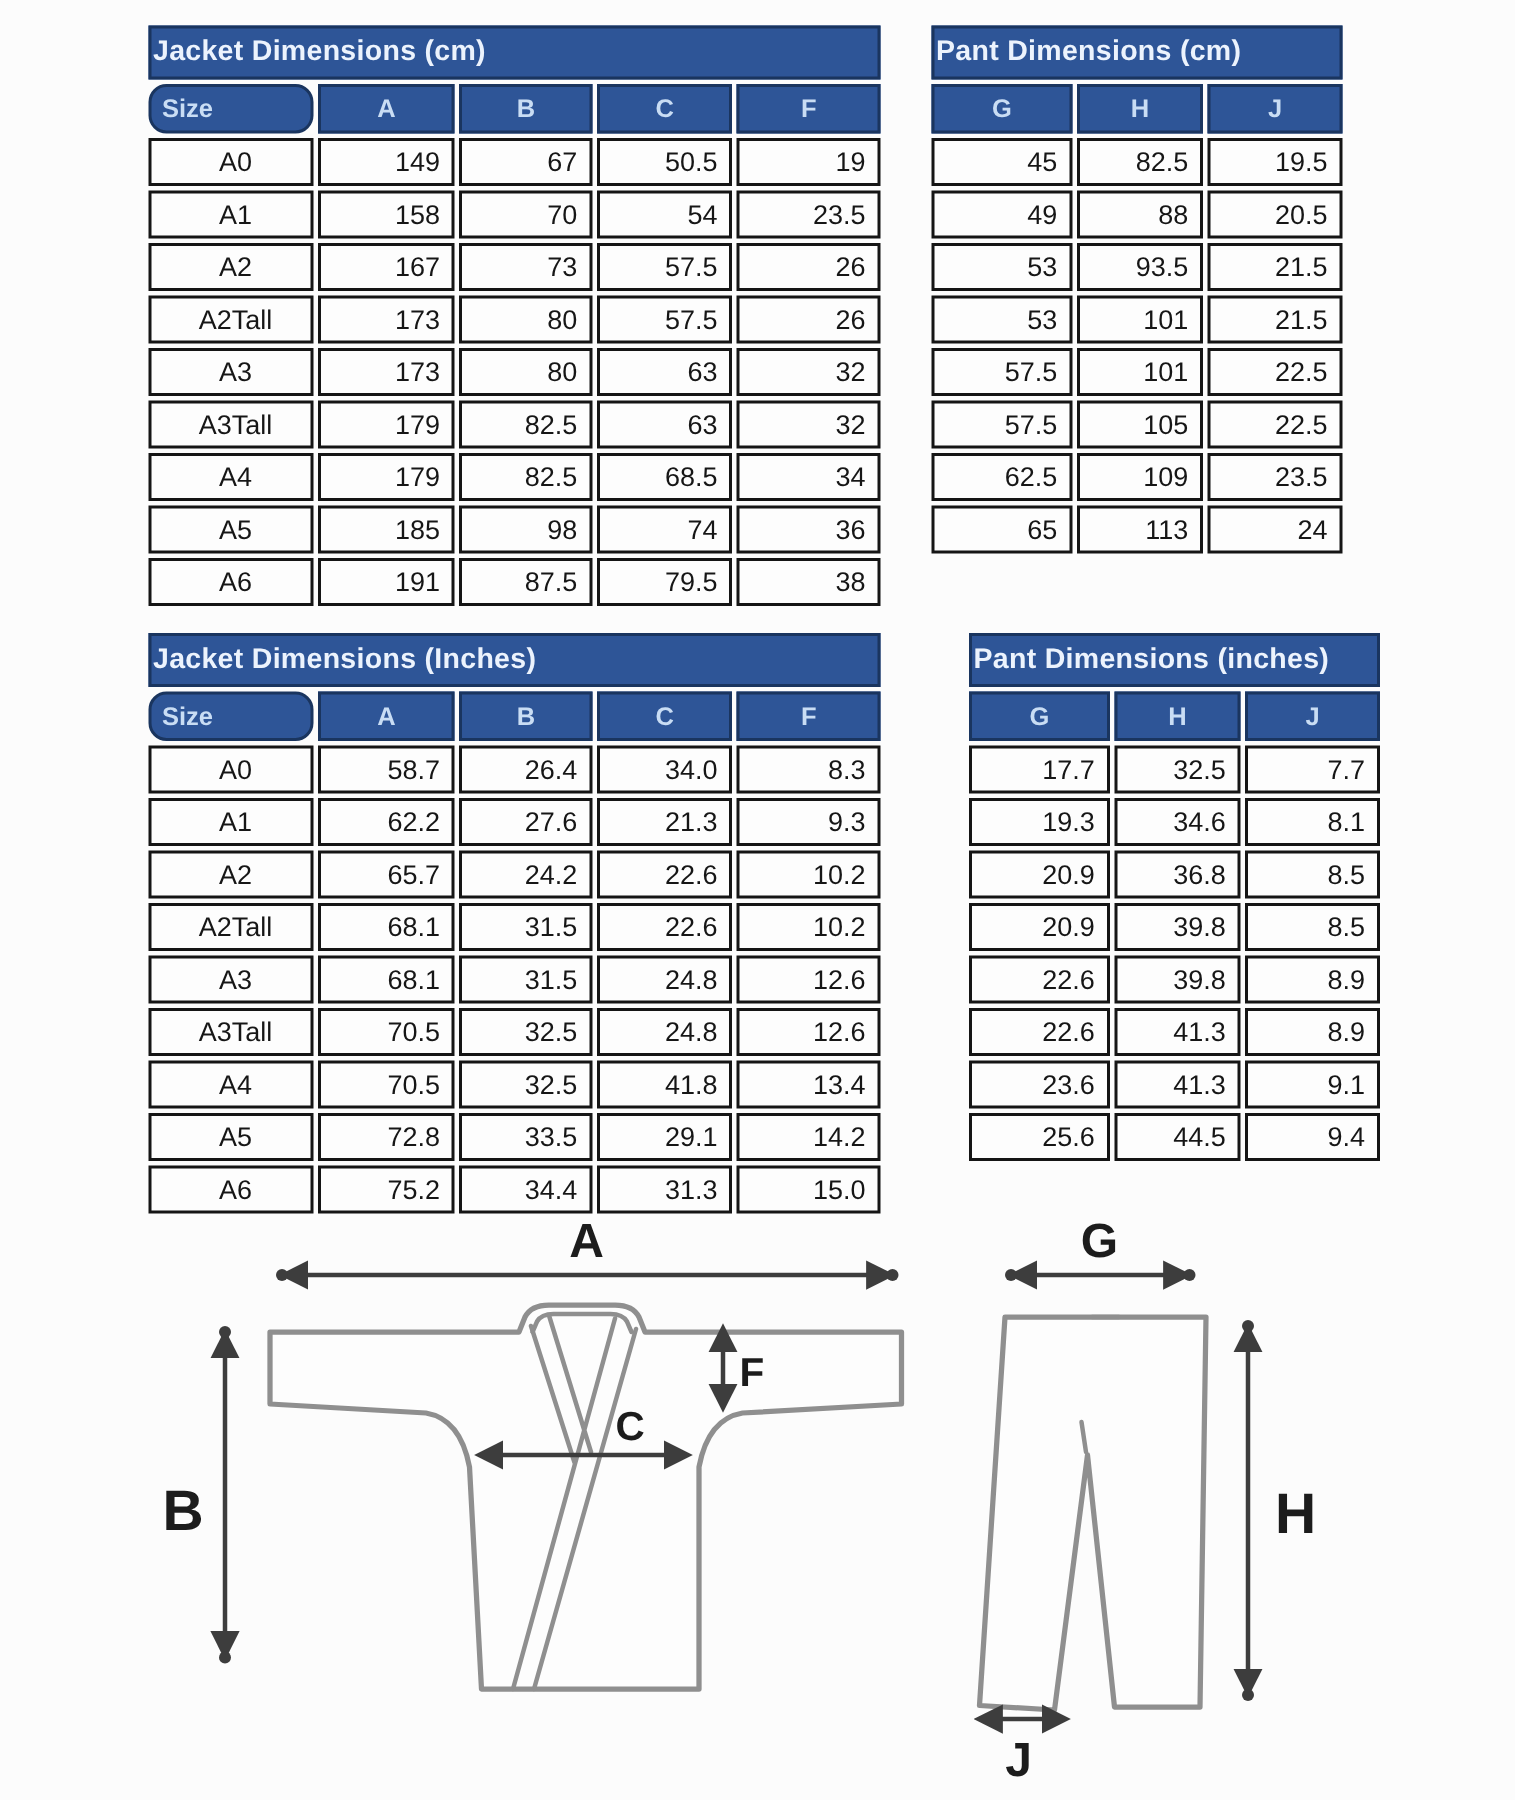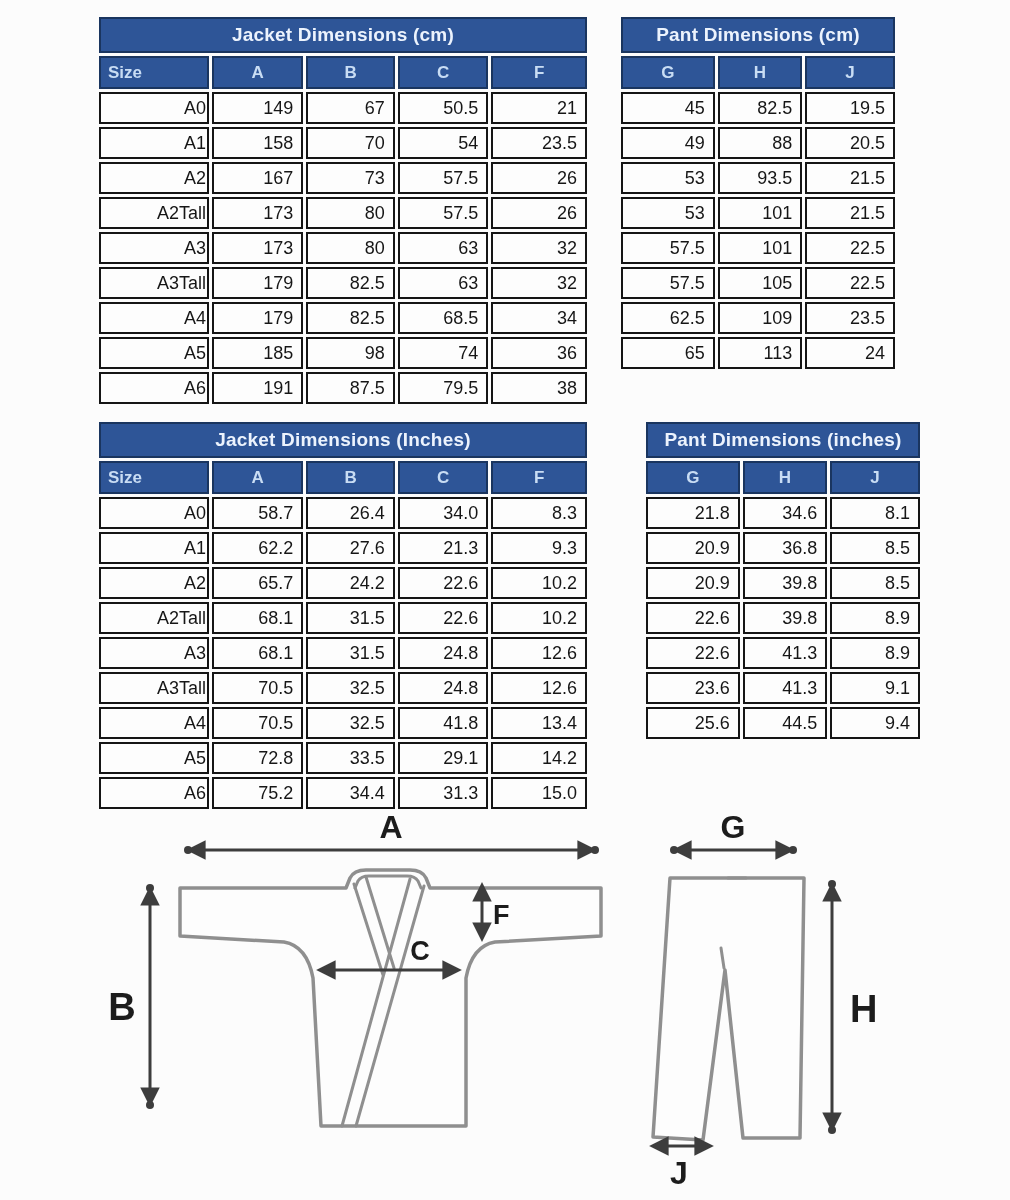--- a/index.html
+++ b/index.html
@@ -13,40 +13,40 @@
     border-collapse:separate;
     border-spacing:3px;
     table-layout:fixed;
     background:transparent;
   }
   table.size-table th.title{
     background:var(--hdr-bg);
     color:var(--title-fg);
     border:2px solid var(--hdr-border);
     font-size:19px;font-weight:bold;
-    height:30px;text-align:center;
+    height:30px;text-align:left;
     letter-spacing:.2px;
   }
   table.size-table th.colhead{
     background:var(--hdr-bg);
     color:var(--colhead-fg);
     border:2px solid var(--hdr-border);
     font-size:17px;font-weight:bold;
     height:27px;text-align:center;
   }
-  table.size-table th.colhead.left{text-align:left;padding-left:7px;}
+  table.size-table th.colhead.left{text-align:left;padding-left:7px;border-radius:12px;}
   table.size-table td{
     background:var(--cell-bg);
     border:2px solid var(--cell-border);
     font-size:18px;color:var(--body-fg);
     height:26px;
     white-space:nowrap;overflow:hidden;
   }
   table.size-table td.num{text-align:right;padding-right:8px;}
-  table.size-table td.size{text-align:right;padding-left:7px;}
+  table.size-table td.size{text-align:center;padding-left:7px;}
   #jacket-cm{left:96px;top:14px;width:494px;}
   #pant-cm{left:618px;top:14px;width:280px;}
   #jacket-in{left:96px;top:419px;width:494px;}
   #pant-in{left:643px;top:419px;width:280px;}
   #diagram-svg{position:absolute;left:0;top:800px;}
   .garment{fill:#fdfdfd;stroke:#8f8f8f;stroke-width:3.5;stroke-linejoin:round;}
   .garment-line{fill:none;stroke:#8f8f8f;stroke-width:3;stroke-linecap:round;}
   .dim{stroke:#3d3d3d;stroke-width:3;fill:none;}
   .dim-dot{fill:#3d3d3d;stroke:none;}
   .dim-label{fill:#1c1c1c;font-family:"Liberation Sans",sans-serif;font-weight:bold;}
@@ -71,21 +71,21 @@
         <th class="colhead">A</th>
         <th class="colhead">B</th>
         <th class="colhead">C</th>
         <th class="colhead">F</th>
       </tr>
       <tr>
         <td class="size">A0</td>
         <td class="num">149</td>
         <td class="num">67</td>
         <td class="num">50.5</td>
-        <td class="num">21</td>
+        <td class="num">19</td>
       </tr>
       <tr>
         <td class="size">A1</td>
         <td class="num">158</td>
         <td class="num">70</td>
         <td class="num">54</td>
         <td class="num">23.5</td>
       </tr>
       <tr>
         <td class="size">A2</td>
@@ -288,21 +288,26 @@
     <tbody>
       <tr>
         <th colspan="3" class="title">Pant Dimensions (inches)</th>
       </tr>
       <tr>
         <th class="colhead">G</th>
         <th class="colhead">H</th>
         <th class="colhead">J</th>
       </tr>
       <tr>
-        <td class="num">21.8</td>
+        <td class="num">17.7</td>
+        <td class="num">32.5</td>
+        <td class="num">7.7</td>
+      </tr>
+      <tr>
+        <td class="num">19.3</td>
         <td class="num">34.6</td>
         <td class="num">8.1</td>
       </tr>
       <tr>
         <td class="num">20.9</td>
         <td class="num">36.8</td>
         <td class="num">8.5</td>
       </tr>
       <tr>
         <td class="num">20.9</td>

